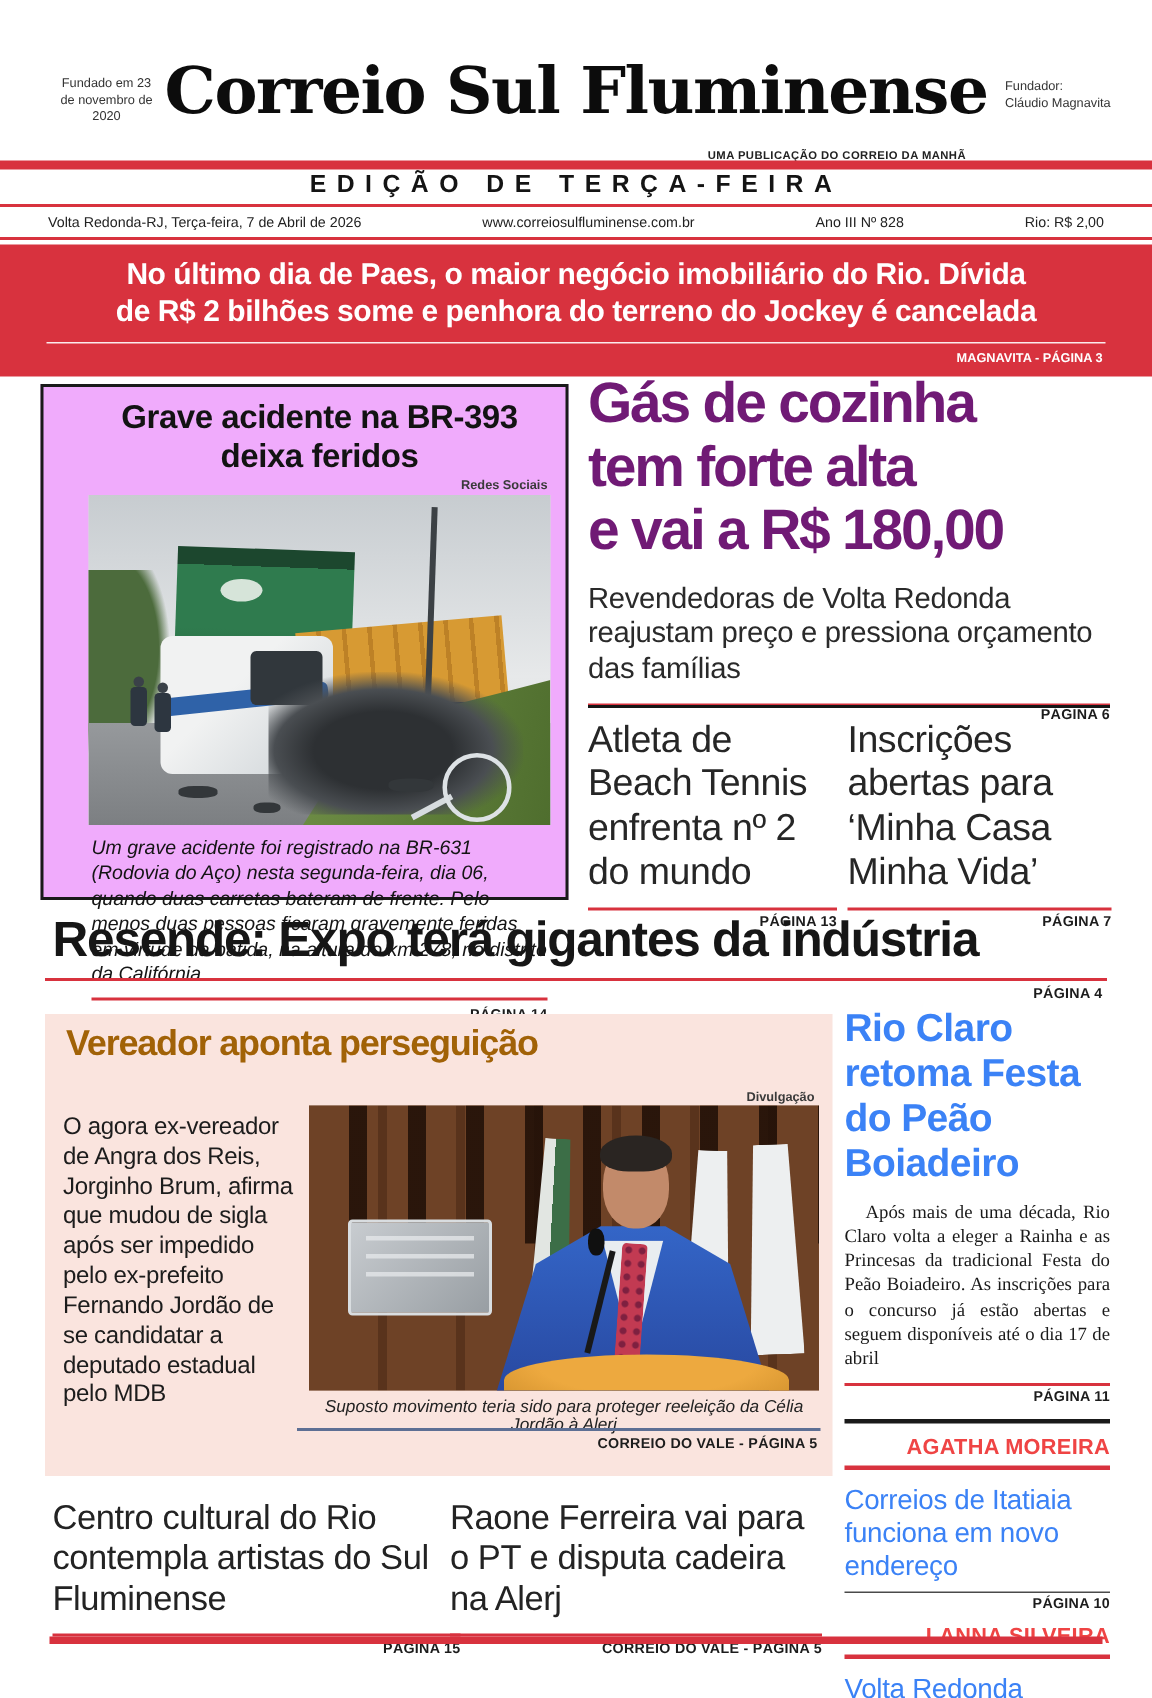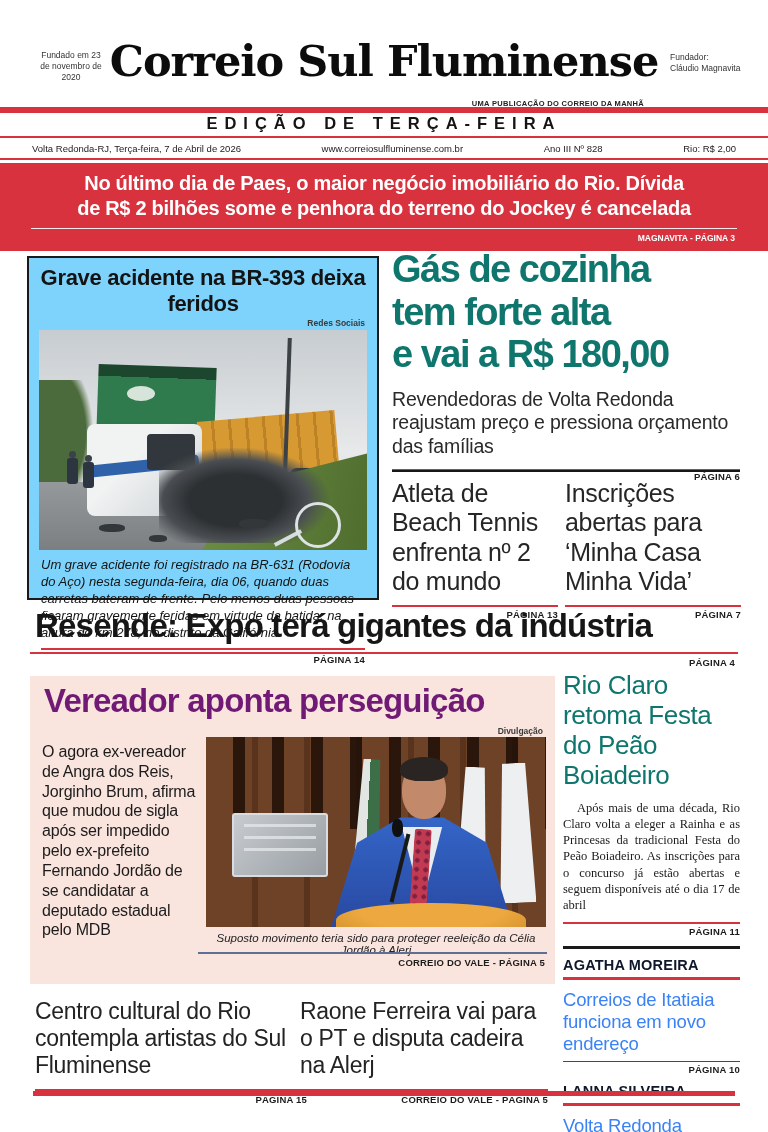--- a/index.html
+++ b/index.html
@@ -30,21 +30,21 @@
   .thinred-b{left:0;right:0;top:158px;height:2px;background:var(--accent);}
 
   
   .banner{left:0;right:0;top:163px;height:88px;background:var(--accent);color:#fff;padding-top:8px;}
   .banner-line{text-align:center;font-weight:700;font-size:20px;letter-spacing:-.3px;
         line-height:1.25;white-space:nowrap;}
   .banner-rule{width:92%;height:1px;background:rgba(255,255,255,.9);margin:7px auto 0;}
   .banner-kicker{text-align:right;padding-right:33px;margin-top:4px;font-size:8.5px;font-weight:700;}
 
   
-  .acc-box{left:27px;top:256px;width:352px;height:344px;border:2px solid #1a1a1a;background:#7dd3fc;}
+  .acc-box{left:27px;top:256px;width:352px;height:344px;border:2px solid #1a1a1a;background:#f0abfc;padding-left:20px;}
   .acc-headline{margin:7px 8px 0;text-align:center;font-size:22px;font-weight:800;
         letter-spacing:-.3px;color:#131313;}
   .acc-credit{text-align:right;margin:1px 12px 0;font-size:8.5px;font-weight:700;color:#3a3a3a;}
   .acc-photo{position:relative;margin:2px 10px 0;height:220px;overflow:hidden;background:#d9dcde;}
   .acc-caption{margin:7px 12px 0;font-size:13px;font-style:italic;font-weight:500;
         line-height:1.3;color:#141414;}
   .acc-rule{height:2px;background:var(--accent);margin:7px 12px 0;}
   .pageref{font-size:9.5px;font-weight:700;letter-spacing:.2px;color:#1c1c1c;text-align:right;}
   .acc-pageref{margin:4px 12px 0;}
 
@@ -73,42 +73,42 @@
   .pole{position:absolute;right:78px;top:8px;width:4px;height:160px;background:#3c4145;transform:rotate(2deg);}
   .bike{position:absolute;right:26px;bottom:2px;width:46px;height:46px;border-radius:50%;
         border:3px solid #dde2e5;background:transparent;}
   .bike2{position:absolute;right:64px;bottom:10px;width:30px;height:4px;background:#d7dcdf;transform:rotate(-28deg);}
   .person{position:absolute;width:11px;height:26px;border-radius:3px;background:#2d3640;}
   .person .head{position:absolute;left:2px;top:-7px;width:7px;height:7px;border-radius:50%;background:#3a4148;}
   .debris{position:absolute;background:#33373a;border-radius:40%;}
 
   
   .gas{left:392px;top:248px;width:348px;}
-  .gas-line{font-size:38px;font-weight:800;letter-spacing:-1.5px;line-height:1.12;color:#0f766e;}
+  .gas-line{font-size:38px;font-weight:800;letter-spacing:-1.5px;line-height:1.12;color:#701a75;}
   .gas-sub{margin-top:12px;font-size:19.5px;font-weight:500;line-height:1.22;color:#2a2a2a;letter-spacing:-.2px;}
   .gas-rule{margin-top:10px;height:2px;background:var(--accent);}
   .gas-pageref{margin-top:0;}
 
   .mid-divider{left:392px;width:348px;top:470px;height:2px;background:#161616;}
   .midcol{top:479px;}
   .midcol .hl{font-size:25px;font-weight:500;line-height:1.17;color:#262626;letter-spacing:-.3px;}
   .midcol .rule{height:2px;background:var(--accent);margin-top:9px;}
   .midcol .pageref{margin-top:2px;}
   .beach{left:392px;width:166px;}
   .housing{left:565px;width:176px;}
 
   
   .resende-hl{left:35px;top:607px;width:710px;font-size:33px;font-weight:600;letter-spacing:-.8px;color:#161616;}
   .resende-rule{left:30px;right:30px;top:652px;height:2px;background:var(--accent);}
   .resende-pageref{right:33px;top:657px;}
 
   
   .ver-box{left:30px;top:676px;width:525px;height:308px;background:var(--pink);}
-  .ver-headline{position:absolute;left:14px;top:6px;width:500px;font-size:33px;font-weight:800;
-        letter-spacing:-.8px;color:#701a75;}
+  .ver-headline{position:absolute;left:14px;top:6px;width:500px;font-size:24px;font-weight:800;
+        letter-spacing:-.8px;color:#a16207;}
   .ver-credit{position:absolute;right:12px;top:50px;font-size:8.5px;font-weight:700;color:#3a3a3a;}
   .ver-body{position:absolute;left:12px;top:66px;width:158px;font-size:16px;font-weight:500;
         line-height:1.24;color:#1c1c1c;letter-spacing:-.2px;}
   .ver-photo{position:absolute;left:176px;top:61px;width:340px;height:190px;overflow:hidden;background:#6e4226;}
   .ver-caption{position:absolute;left:176px;top:256px;width:340px;text-align:center;font-size:11.5px;
         font-style:italic;font-weight:500;color:#222;}
   .ver-rule{position:absolute;left:168px;right:8px;top:276px;height:2px;background:var(--ruleblue);}
   .ver-pageref{position:absolute;right:10px;top:281px;}
 
   
@@ -133,27 +133,27 @@
         background-image:radial-gradient(#7e2040 2px,transparent 2.6px);background-size:9px 9px;}
   .head-skin{position:absolute;left:196px;top:26px;width:44px;height:56px;border-radius:46%;background:#c28a6a;}
   .hair{position:absolute;left:194px;top:20px;width:48px;height:24px;border-radius:50% 50% 40% 40%;background:#2a2522;}
   .mic-stem{position:absolute;left:192px;top:96px;width:4px;height:70px;background:#191919;transform:rotate(14deg);}
   .mic-head{position:absolute;left:186px;top:82px;width:11px;height:18px;border-radius:45%;background:#101010;}
   .podium{position:absolute;left:130px;bottom:-10px;width:190px;height:34px;border-radius:50% 50% 0 0;
         background:radial-gradient(ellipse at 50% 10%,#eda93f 55%,#cf8e2b);}
 
   
   .rail{left:563px;top:670px;width:177px;}
-  .rail-hl{font-size:26px;font-weight:400;line-height:1.16;letter-spacing:-.4px;color:#0f766e;}
+  .rail-hl{font-size:26px;font-weight:700;line-height:1.16;letter-spacing:-.4px;color:#3b82f6;}
   .rail-body{margin-top:9px;font-family:"Liberation Serif",serif;font-size:12.5px;line-height:1.3;
         text-align:justify;color:#1a1a1a;text-indent:14px;}
   .rail-rule-red{height:2px;background:var(--accent);margin-top:9px;}
   .rail-rule-black{height:3px;background:#1a1a1a;margin-top:9px;}
   .rail-rule-thin{height:1px;background:#4a4a4a;margin-top:6px;}
-  .byline{margin-top:8px;font-size:14.5px;font-weight:700;letter-spacing:.2px;color:#0f172a;}
+  .byline{margin-top:8px;font-size:14.5px;font-weight:700;letter-spacing:.2px;color:#ef4444;text-align:right;}
   .byline-rule{height:2.5px;background:var(--accent);margin-top:4px;}
   .col-hl{margin-top:9px;font-size:18.5px;font-weight:500;line-height:1.2;color:#3b82f6;letter-spacing:-.2px;}
   .rail .pageref{margin-top:2px;}
 
   
   .bottom-story .hl{font-size:23px;font-weight:500;line-height:1.18;letter-spacing:-.3px;color:#232323;}
   .bottom-story .rule{height:2px;background:var(--accent);margin-top:10px;}
   .bottom-story .pageref{margin-top:3px;}
   .cultural{left:35px;top:998px;width:272px;}
   .raone{left:300px;top:998px;width:248px;}

